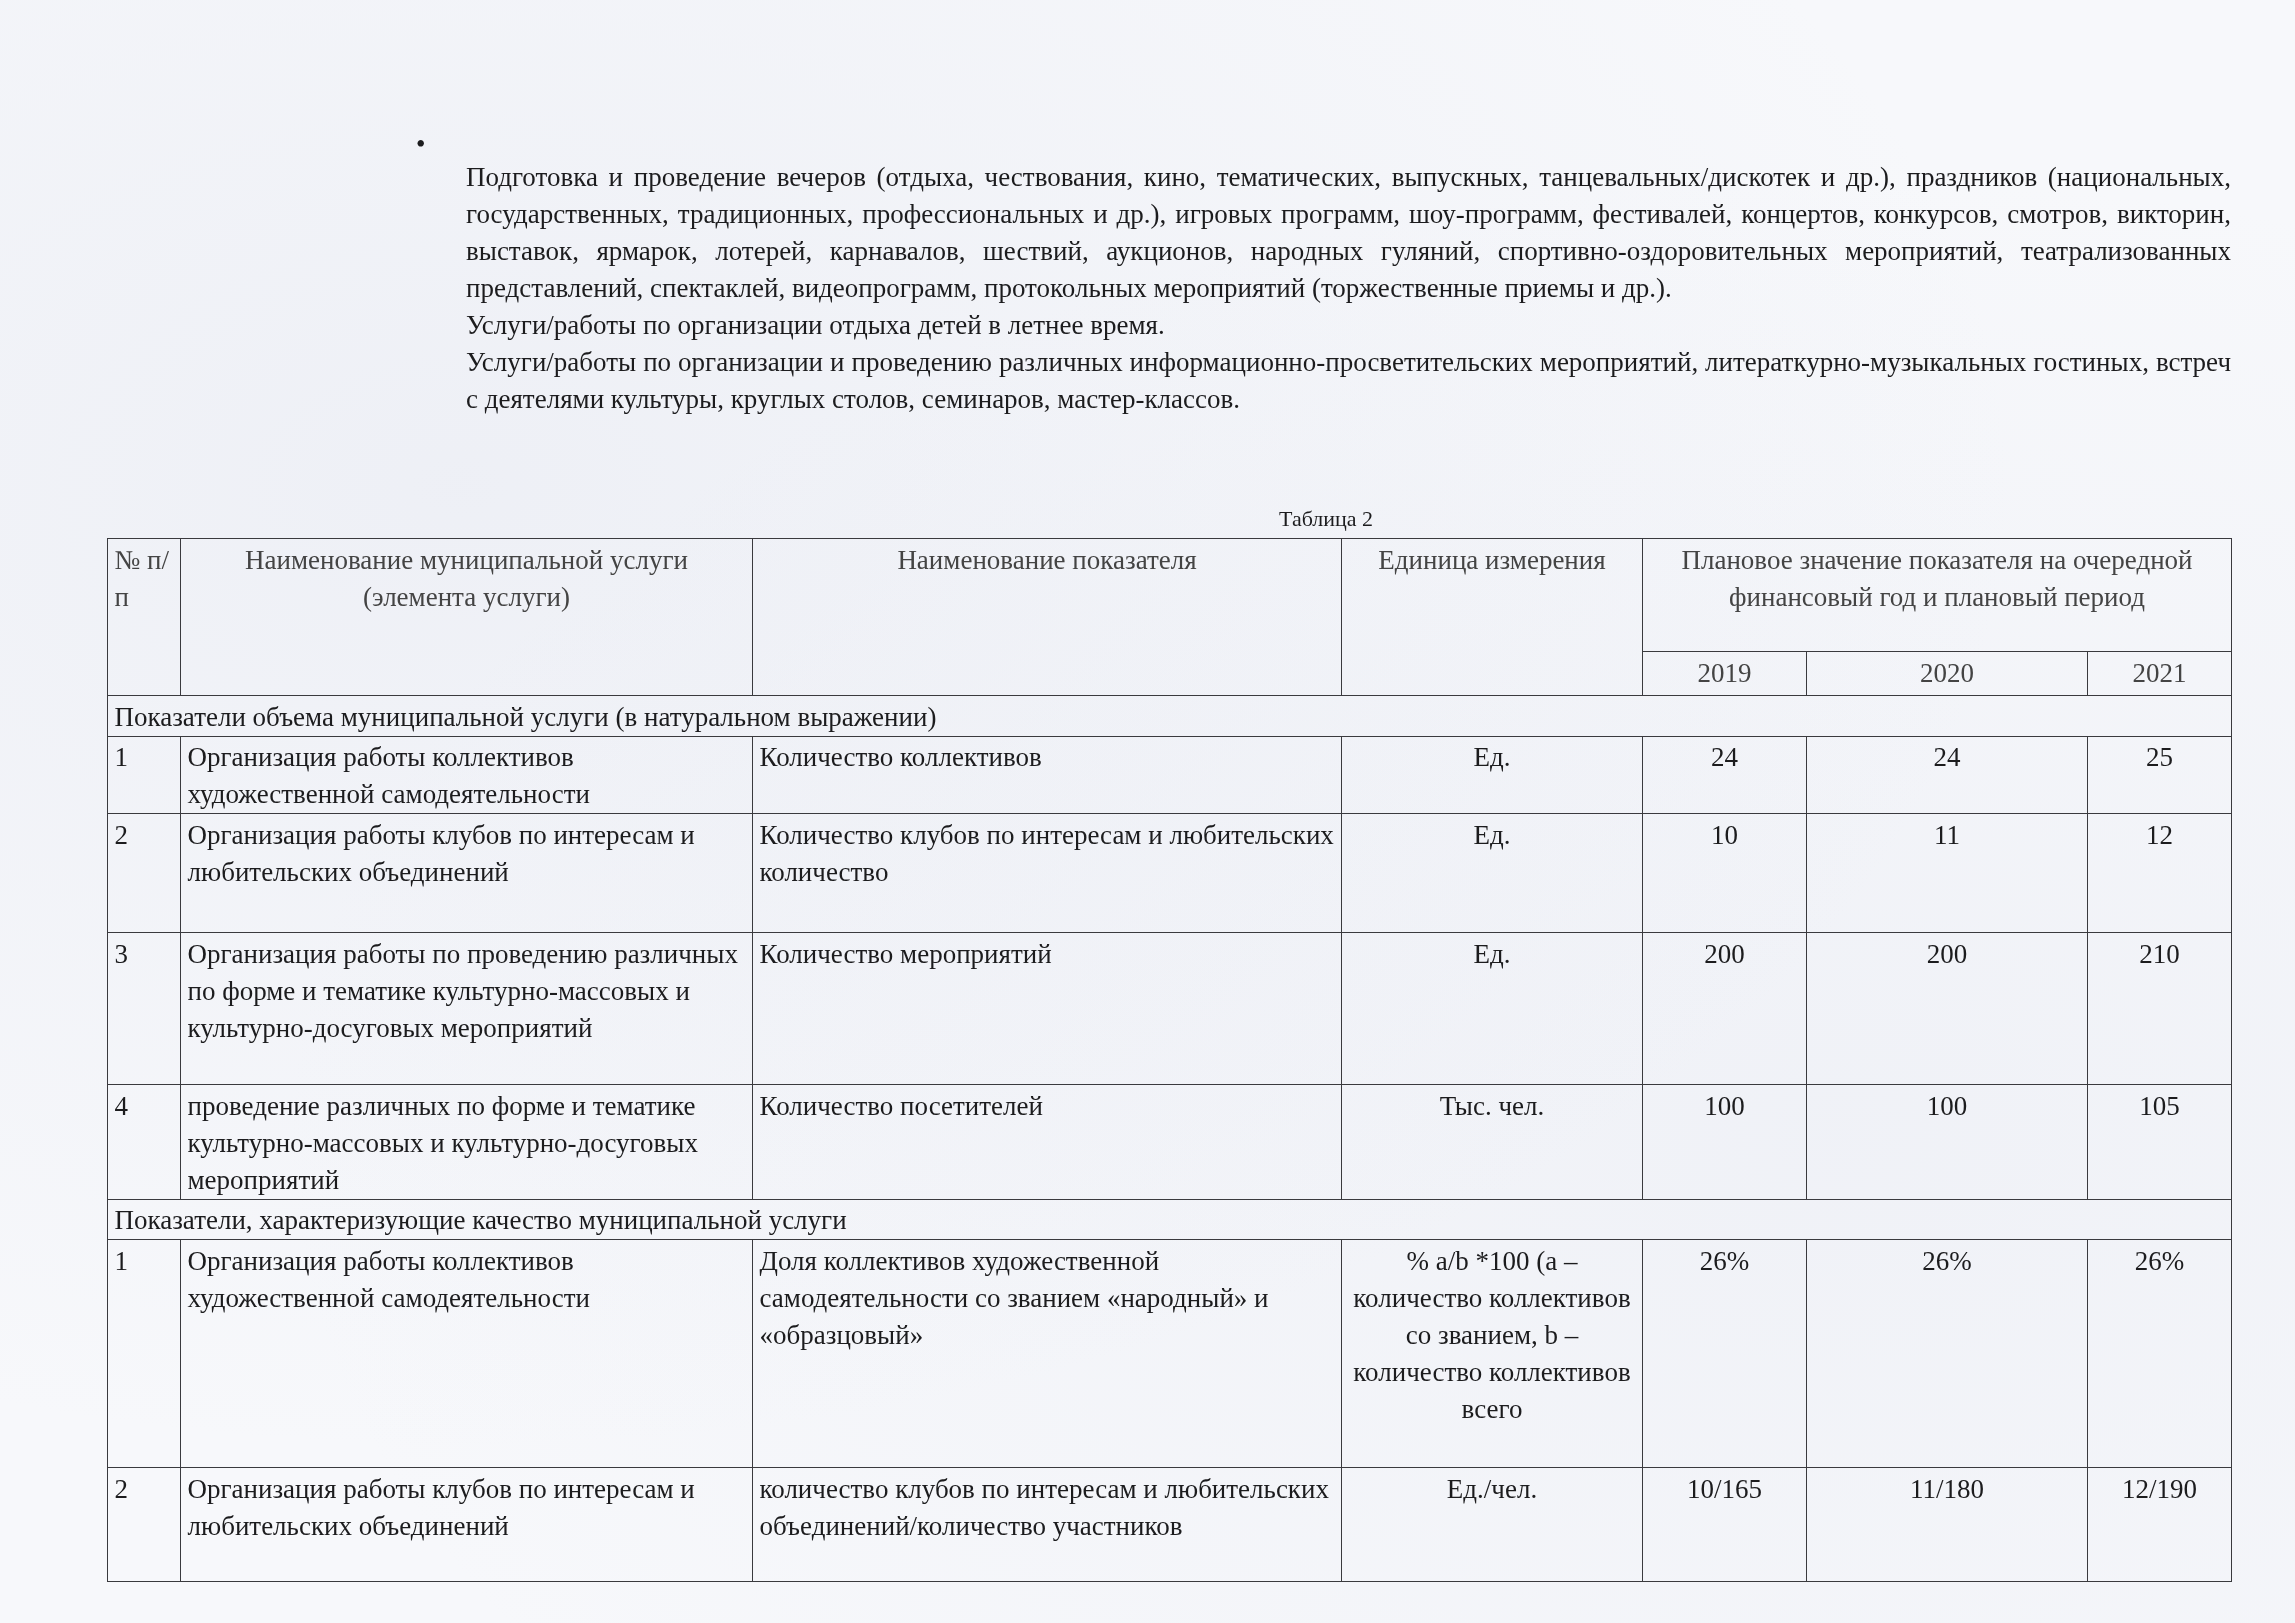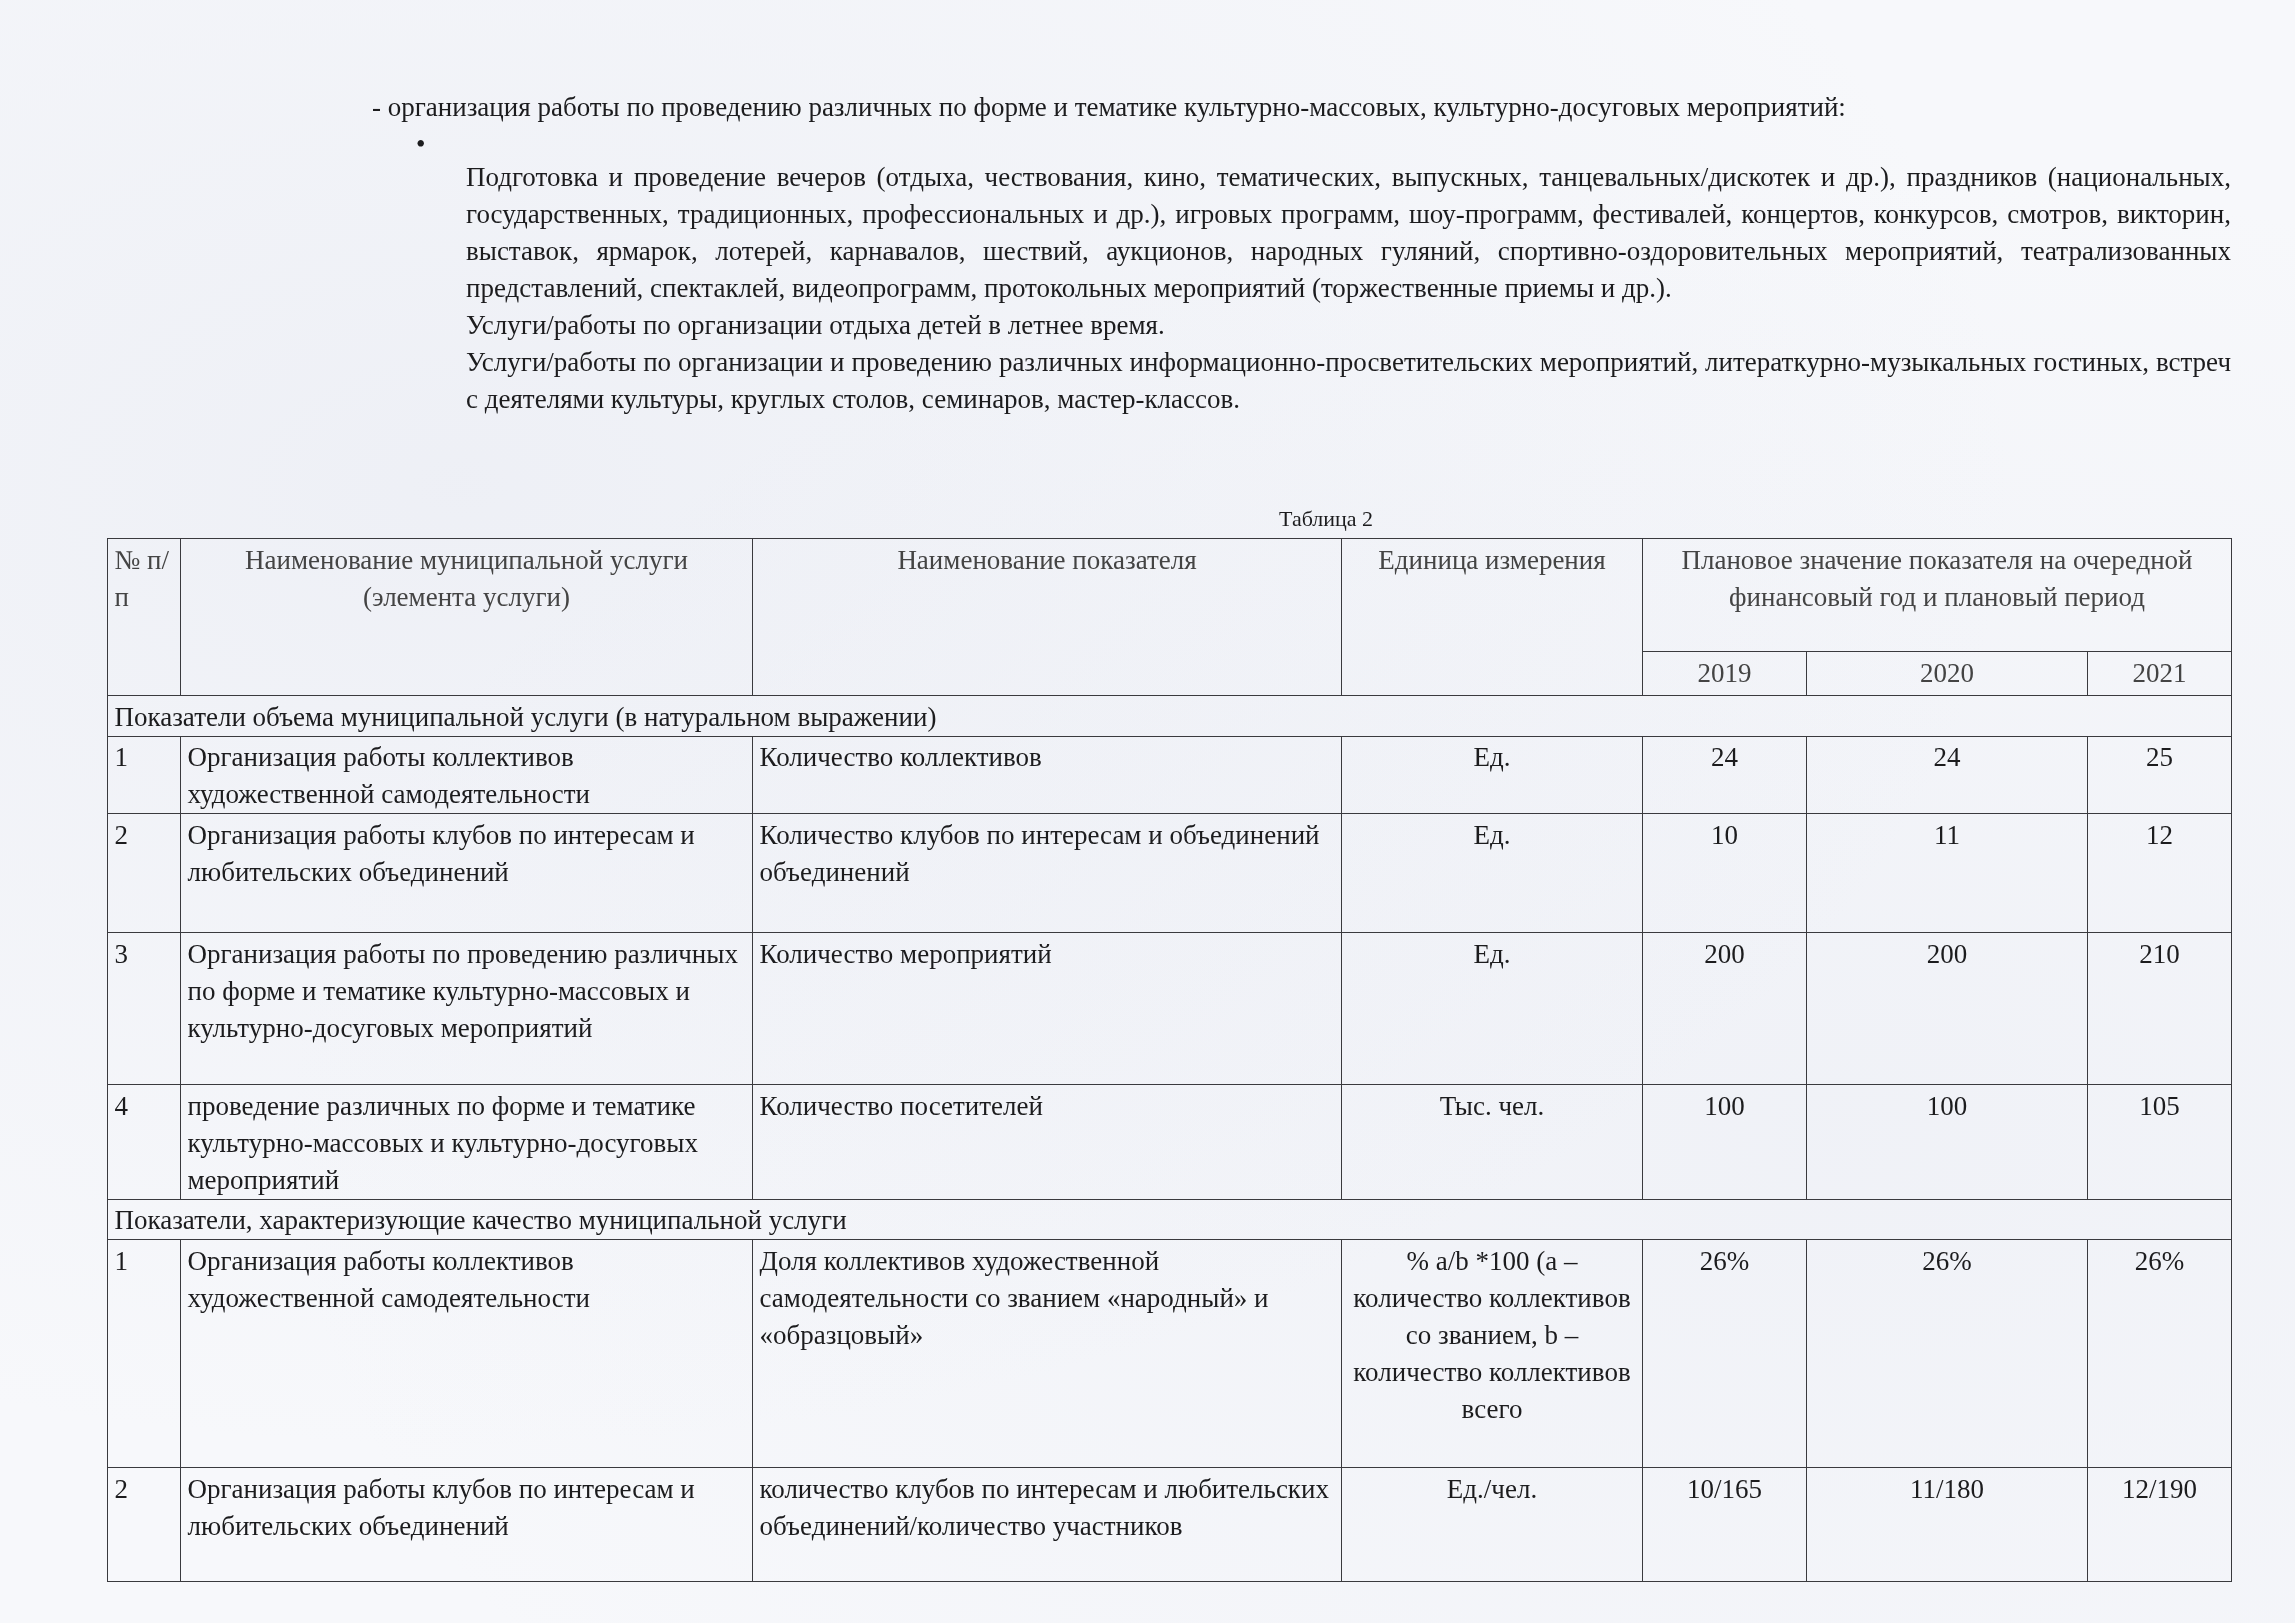--- a/index.html
+++ b/index.html
@@ -57,21 +57,20 @@
   .c { text-align: center; }
   .l { text-align: left; }
   .section-row td { padding-top: 1.3px; }
 </style>
 </head>
 <body>
 
 <div class="page">
   <div class="scan-bg"></div>
 
-  <div class="intro-line">- организация работы по проведению различных по форме и тематике культурно-массовых, культурно-досуговых мероприятий:</div>
 
   <div class="bullet-dot">•</div>
   <div class="bullet-block">
     <p>Подготовка и проведение вечеров (отдыха, чествования, кино, тематических, выпускных, танцевальных/дискотек и др.), праздников (национальных, государственных, традиционных, профессиональных и др.), игровых программ, шоу-программ, фестивалей, концертов, конкурсов, смотров, викторин, выставок, ярмарок, лотерей, карнавалов, шествий, аукционов, народных гуляний, спортивно-оздоровительных мероприятий, театрализованных представлений, спектаклей, видеопрограмм, протокольных мероприятий (торжественные приемы и др.).</p>
     <p>Услуги/работы по организации отдыха детей в летнее время.</p>
     <p>Услуги/работы по организации и проведению различных информационно-просветительских мероприятий, литераткурно-музыкальных гостиных, встреч с деятелями культуры, круглых столов, семинаров, мастер-классов.</p>
   </div>
 
 
   <div class="table-caption">Таблица 2</div>
@@ -109,21 +108,21 @@
       <td class="l">Организация работы коллективов художественной самодеятельности</td>
       <td class="l">Количество коллективов</td>
       <td class="c">Ед.</td>
       <td class="c">24</td>
       <td class="c">24</td>
       <td class="c">25</td>
     </tr>
     <tr style="height:119px">
       <td class="l">2</td>
       <td class="l">Организация работы клубов по интересам и любительских объединений</td>
-      <td class="l">Количество клубов по интересам и объединений объединений</td>
+      <td class="l">Количество клубов по интересам и любительских количество</td>
       <td class="c">Ед.</td>
       <td class="c">10</td>
       <td class="c">11</td>
       <td class="c">12</td>
     </tr>
     <tr style="height:152px">
       <td class="l">3</td>
       <td class="l">Организация работы по проведению различных по форме и тематике культурно-массовых и культурно-досуговых мероприятий</td>
       <td class="l">Количество мероприятий</td>
       <td class="c">Ед.</td>

